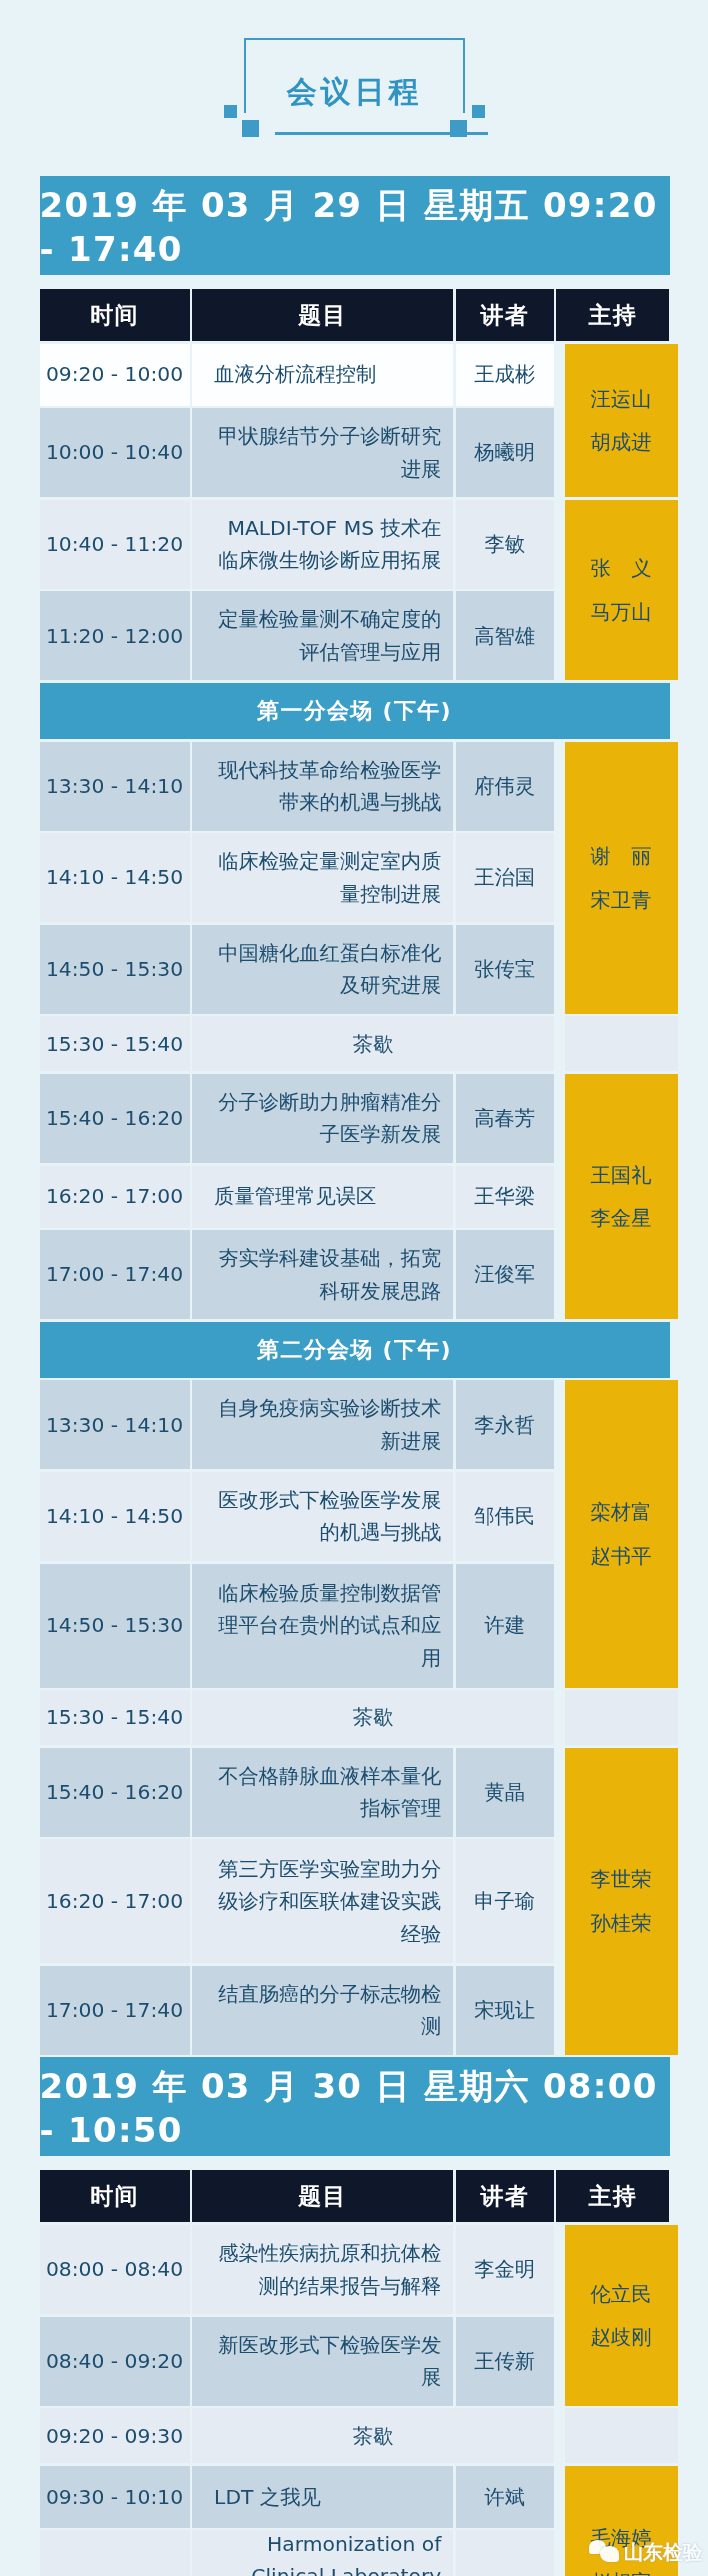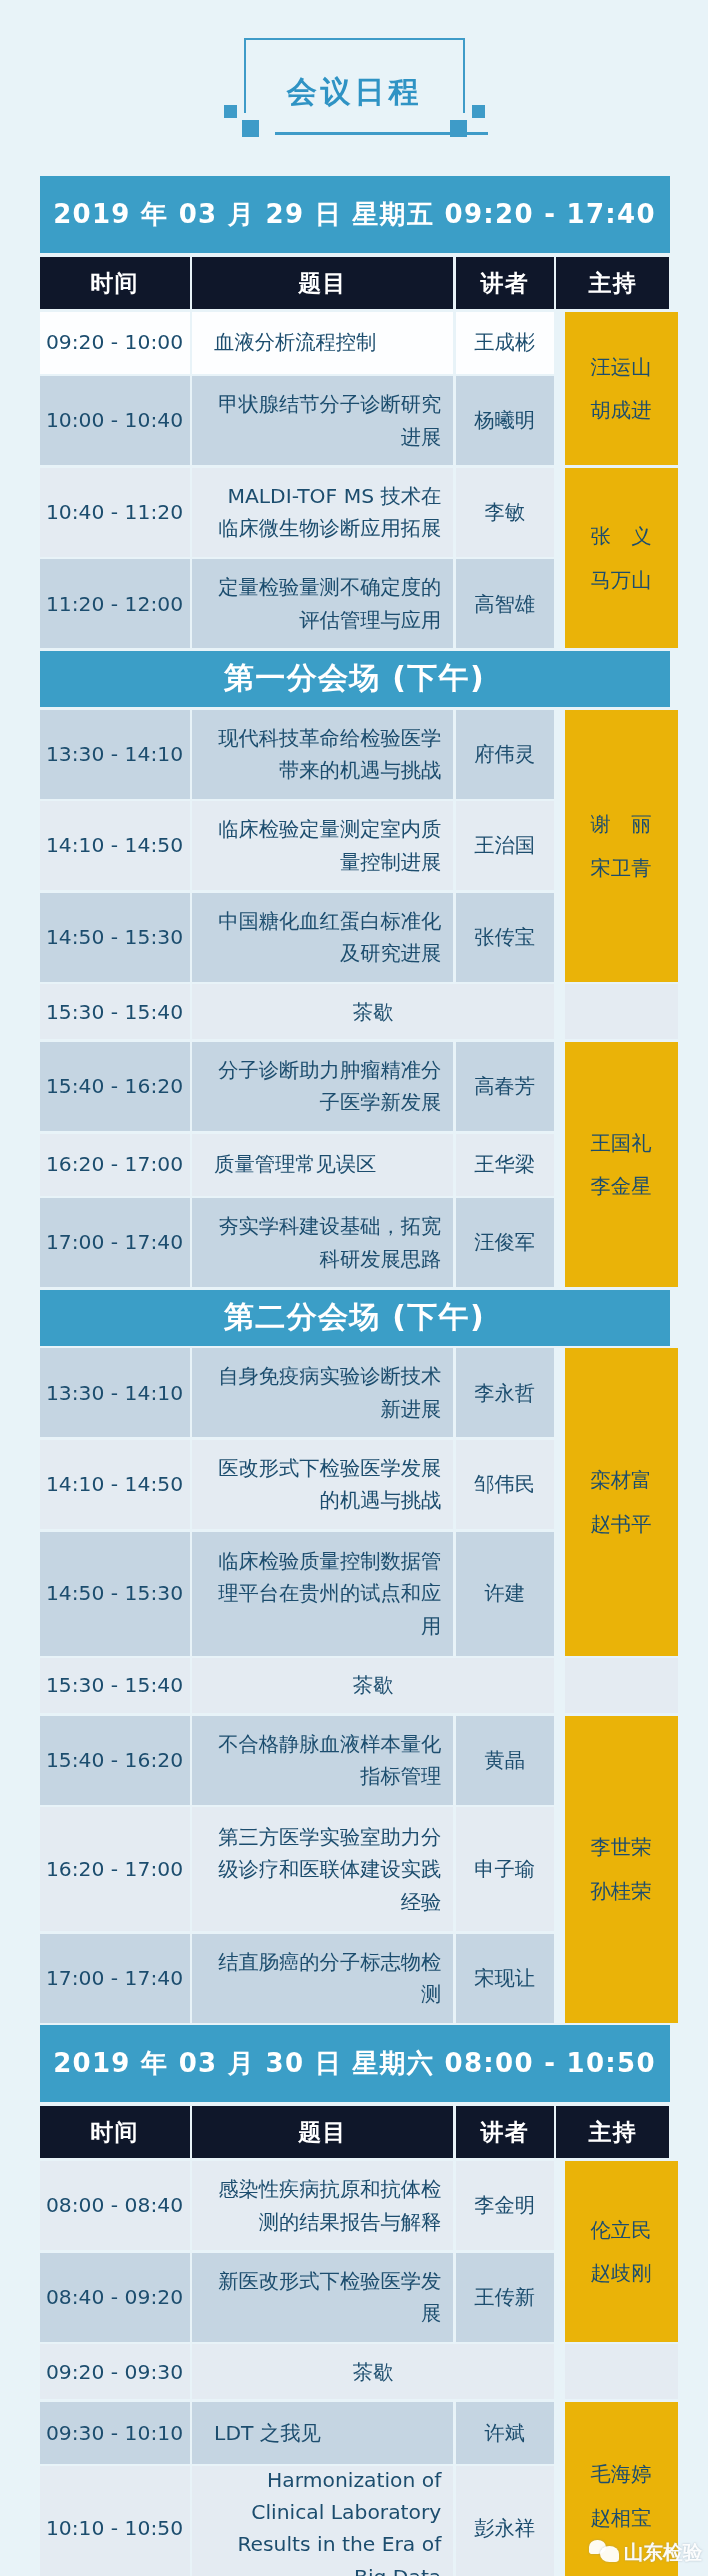--- a/index.html
+++ b/index.html
@@ -19,28 +19,28 @@
   .title-text{font-size:30px;font-weight:bold;color:#2f93c4;letter-spacing:3.9px;}
   .sq{position:absolute;background:#3e9bc8;}
   .sq-l1{width:13px;height:13px;left:-22px;bottom:-5.2px;}
   .sq-l2{width:17px;height:17px;left:-3.9px;bottom:-23.6px;}
   .sq-r1{width:13px;height:13px;right:-22px;bottom:-5.2px;}
   .sq-r2{width:17px;height:17px;right:-3.9px;bottom:-23.6px;}
   .title-underline{position:absolute;height:3.3px;background:#3e9bc8;left:29px;right:-25px;bottom:-22px;}
   
   .tbl{width:630px;margin:0 auto;}
   .bar{
-    height:77px;background:#3b9ec7;color:#fff;margin-bottom:4px;
+    height:99px;background:#3b9ec7;color:#fff;margin-bottom:14px;
     display:flex;align-items:center;justify-content:center;
-    font-size:26px;font-weight:bold;letter-spacing:1.3px;
+    font-size:34px;font-weight:bold;letter-spacing:1.3px;
   }
   .band{
     height:56px;background:#3b9ec7;color:#fff;margin-bottom:2.6px;
     display:flex;align-items:center;justify-content:center;
-    font-size:30px;font-weight:bold;letter-spacing:1.3px;
+    font-size:22px;font-weight:bold;letter-spacing:1.3px;
   }
   .cols{display:flex;gap:2.6px;margin-bottom:2.6px;}
   .cols>div{
     height:52px;background:#0f172a;color:#fff;
     display:flex;align-items:center;justify-content:center;
     font-size:23px;font-weight:bold;letter-spacing:1.3px;
   }
   .w-time{width:150px;flex:none;}
   .w-topic{width:261px;flex:none;}
   .w-speaker{width:98px;flex:none;}

